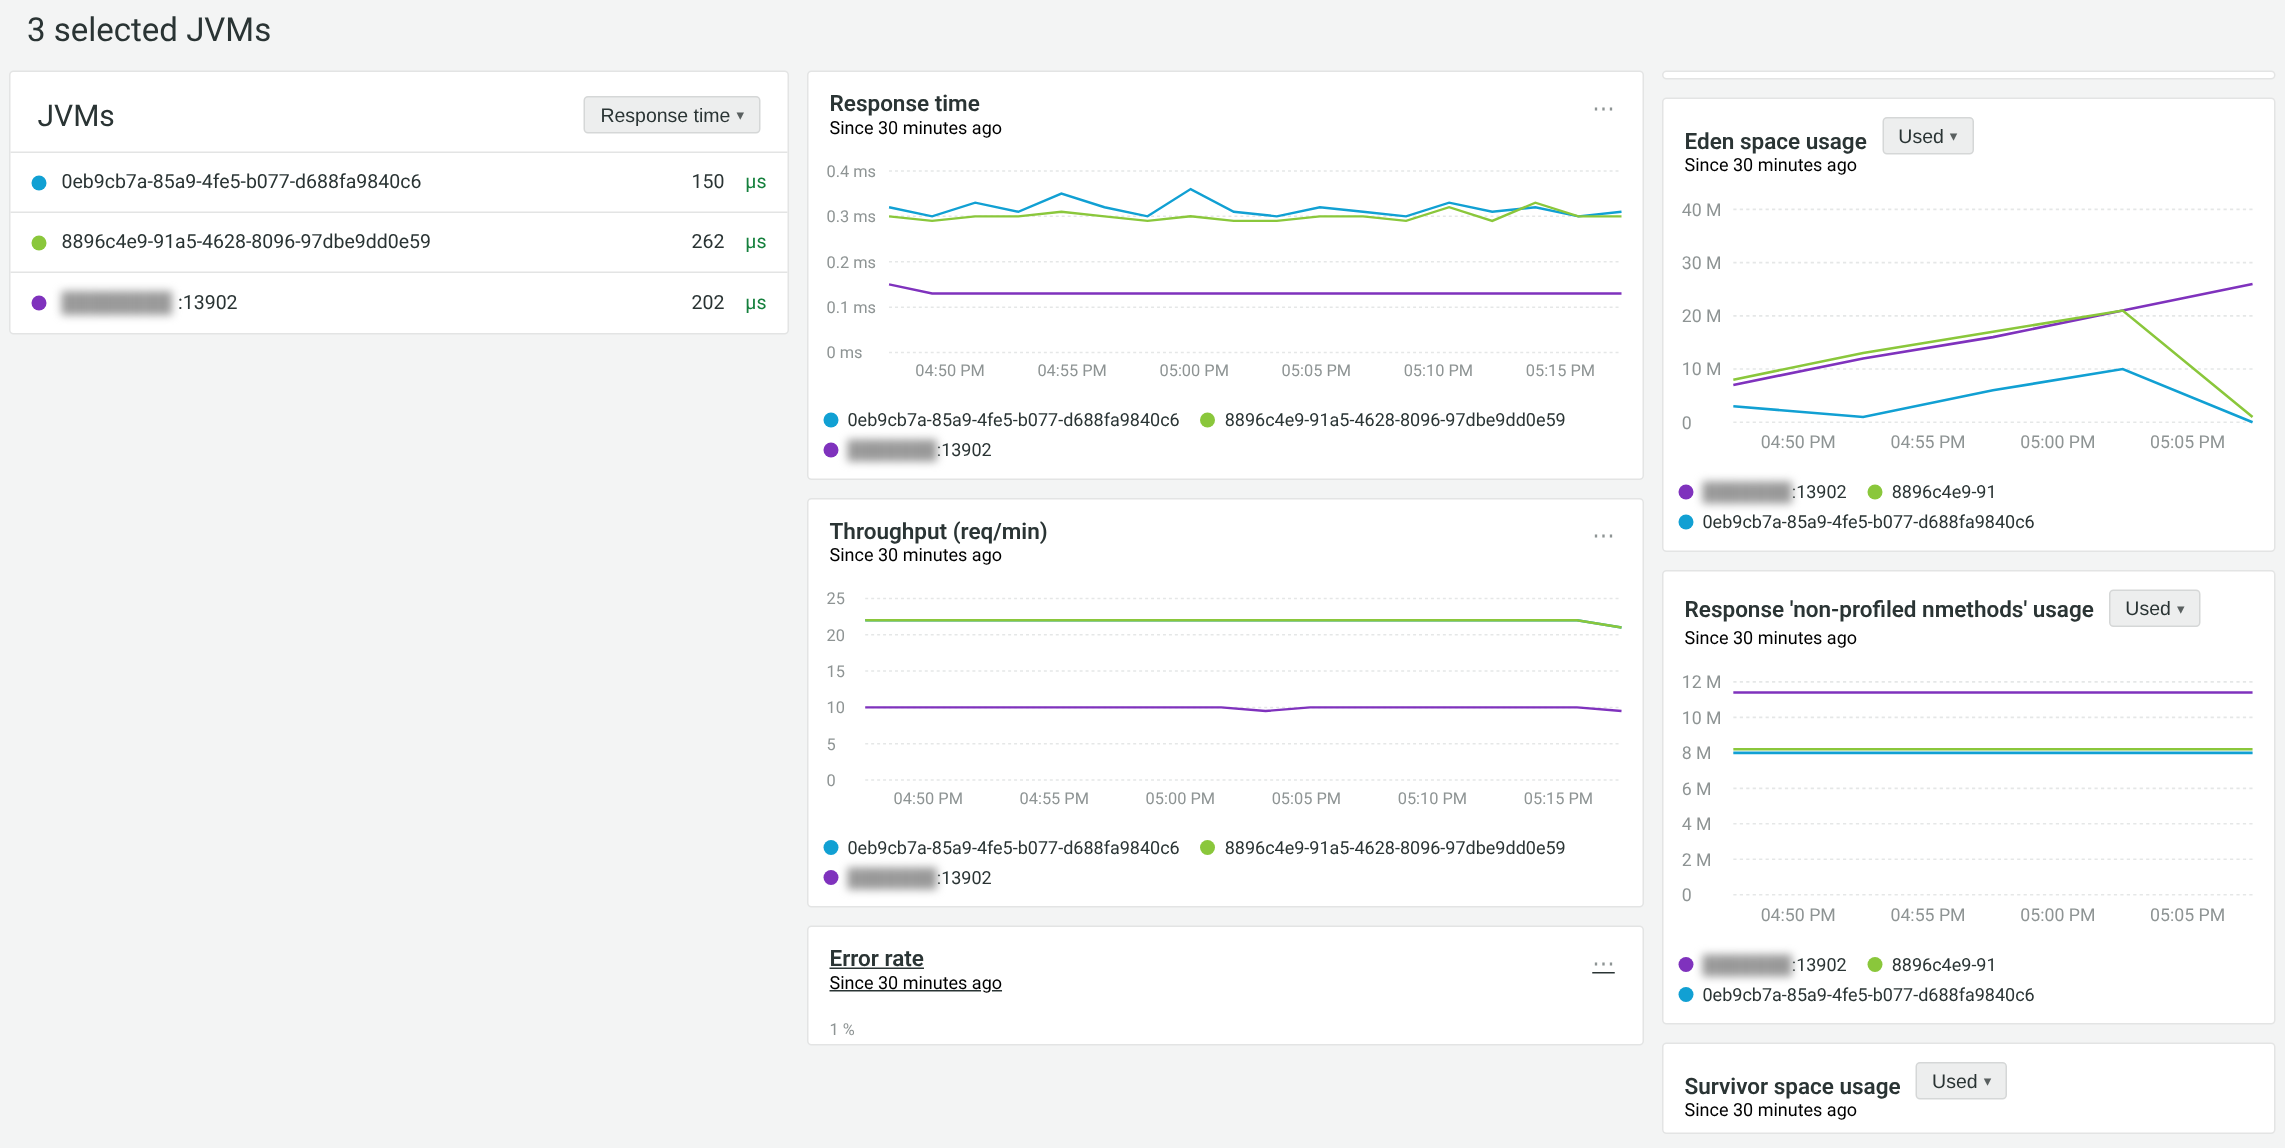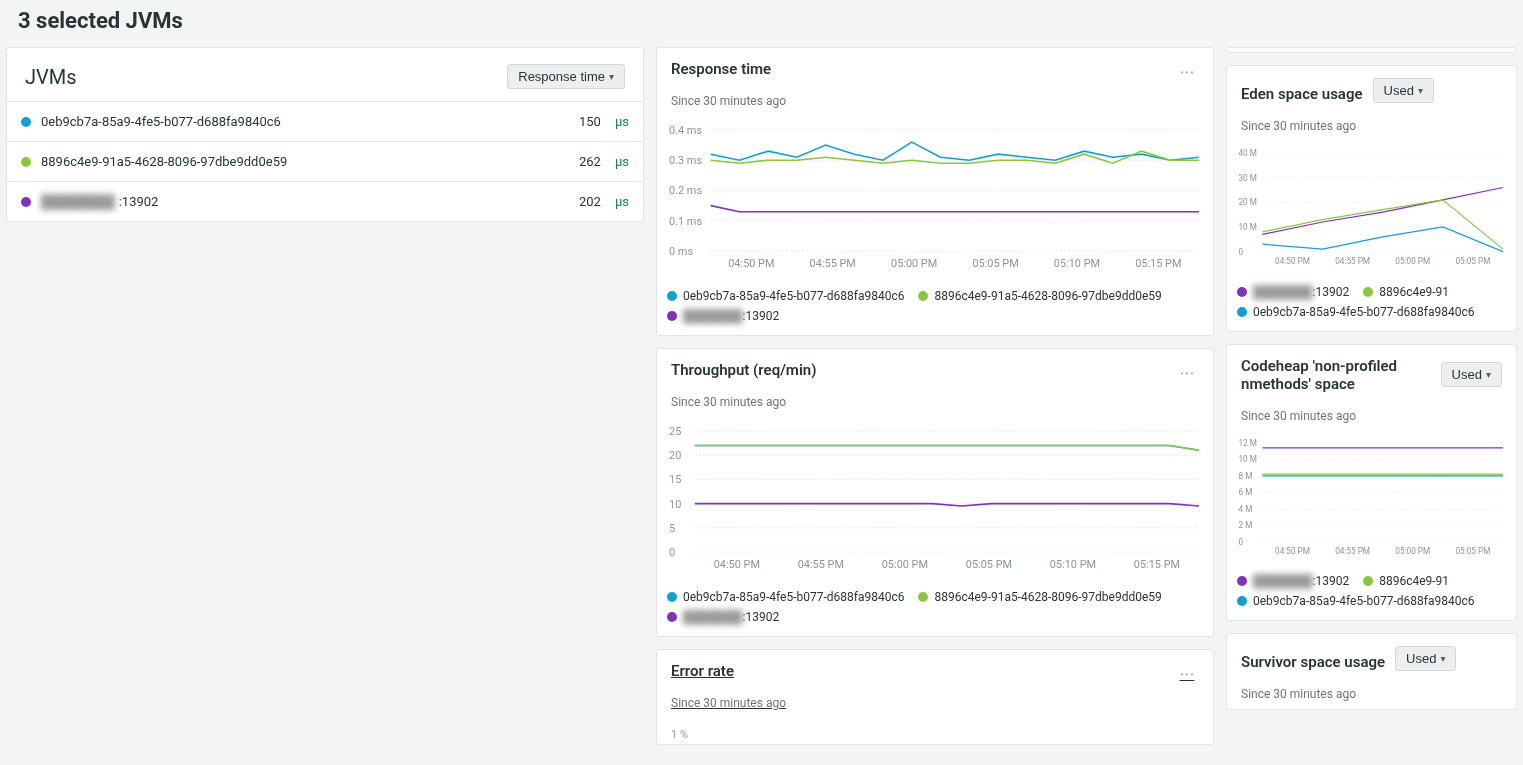--- a/index.html
+++ b/index.html
@@ -5,31 +5,31 @@
   * { box-sizing: border-box; margin: 0; padding: 0; }
   body {
     font-family: -apple-system, BlinkMacSystemFont, "Segoe UI", Roboto, Helvetica, Arial, sans-serif;
     background: #f3f4f4;
     color: #2a3434;
     font-size: 13px;
     width: 1523px;
   }
   .page-title {
     font-size: 22px;
-    font-weight: 700;
+    font-weight: 400;
     color: #2a3434;
     padding: 8px 18px 14px;
   }
   .layout {
     display: flex;
     gap: 12px;
     padding: 0 6px;
     align-items: flex-start;
   }
-  .col-left   { width: 638px; }
+  .col-left   { width: 520px; }
   .col-mid    { width: 558px; }
   .col-right  { flex: 1; min-width: 0; }
   .card {
     background: #fff;
     border: 1px solid #e3e4e4;
     border-radius: 3px;
     margin-bottom: 12px;
   }
   .card-header {
     display: flex;
@@ -37,22 +37,22 @@
     justify-content: space-between;
     padding: 12px 14px 8px;
   }
   .card-title {
     font-size: 15px;
     font-weight: 600;
     color: #2a3434;
   }
   .card-sub {
     font-size: 12px;
-    color: #737373;
-    margin-top: 16px;
+    color: #000000;
+    margin-top: 0;
   }
   .btn {
     display: inline-flex;
     align-items: center;
     gap: 4px;
     background: #edeeee;
     border: 1px solid #d5d7d7;
     border-radius: 3px;
     padding: 4px 10px;
     font-size: 13px;
@@ -331,21 +331,21 @@
             <span class="dot" style="background: rgb(17, 160, 211);"></span>
             <span>0eb9cb7a-85a9-4fe5-b077-d688fa9840c6</span>
           </span>
         </div>
     </div>
 
     <div class="card">
       <div class="card-header">
         <div>
           <div style="display:flex;align-items:center;gap:10px;">
-            <span class="card-title">Codeheap 'non-profiled nmethods' space</span>
+            <span class="card-title">Response 'non-profiled nmethods' usage</span>
             <button class="btn">
               <span>Used</span>
               <span class="chev">▾</span>
             </button>
           </div>
           <div class="card-sub">Since 30 minutes ago</div>
         </div>
       </div>
       <div class="chart-body">
         <svg class="chart-svg" viewBox="0 0 360 160">

